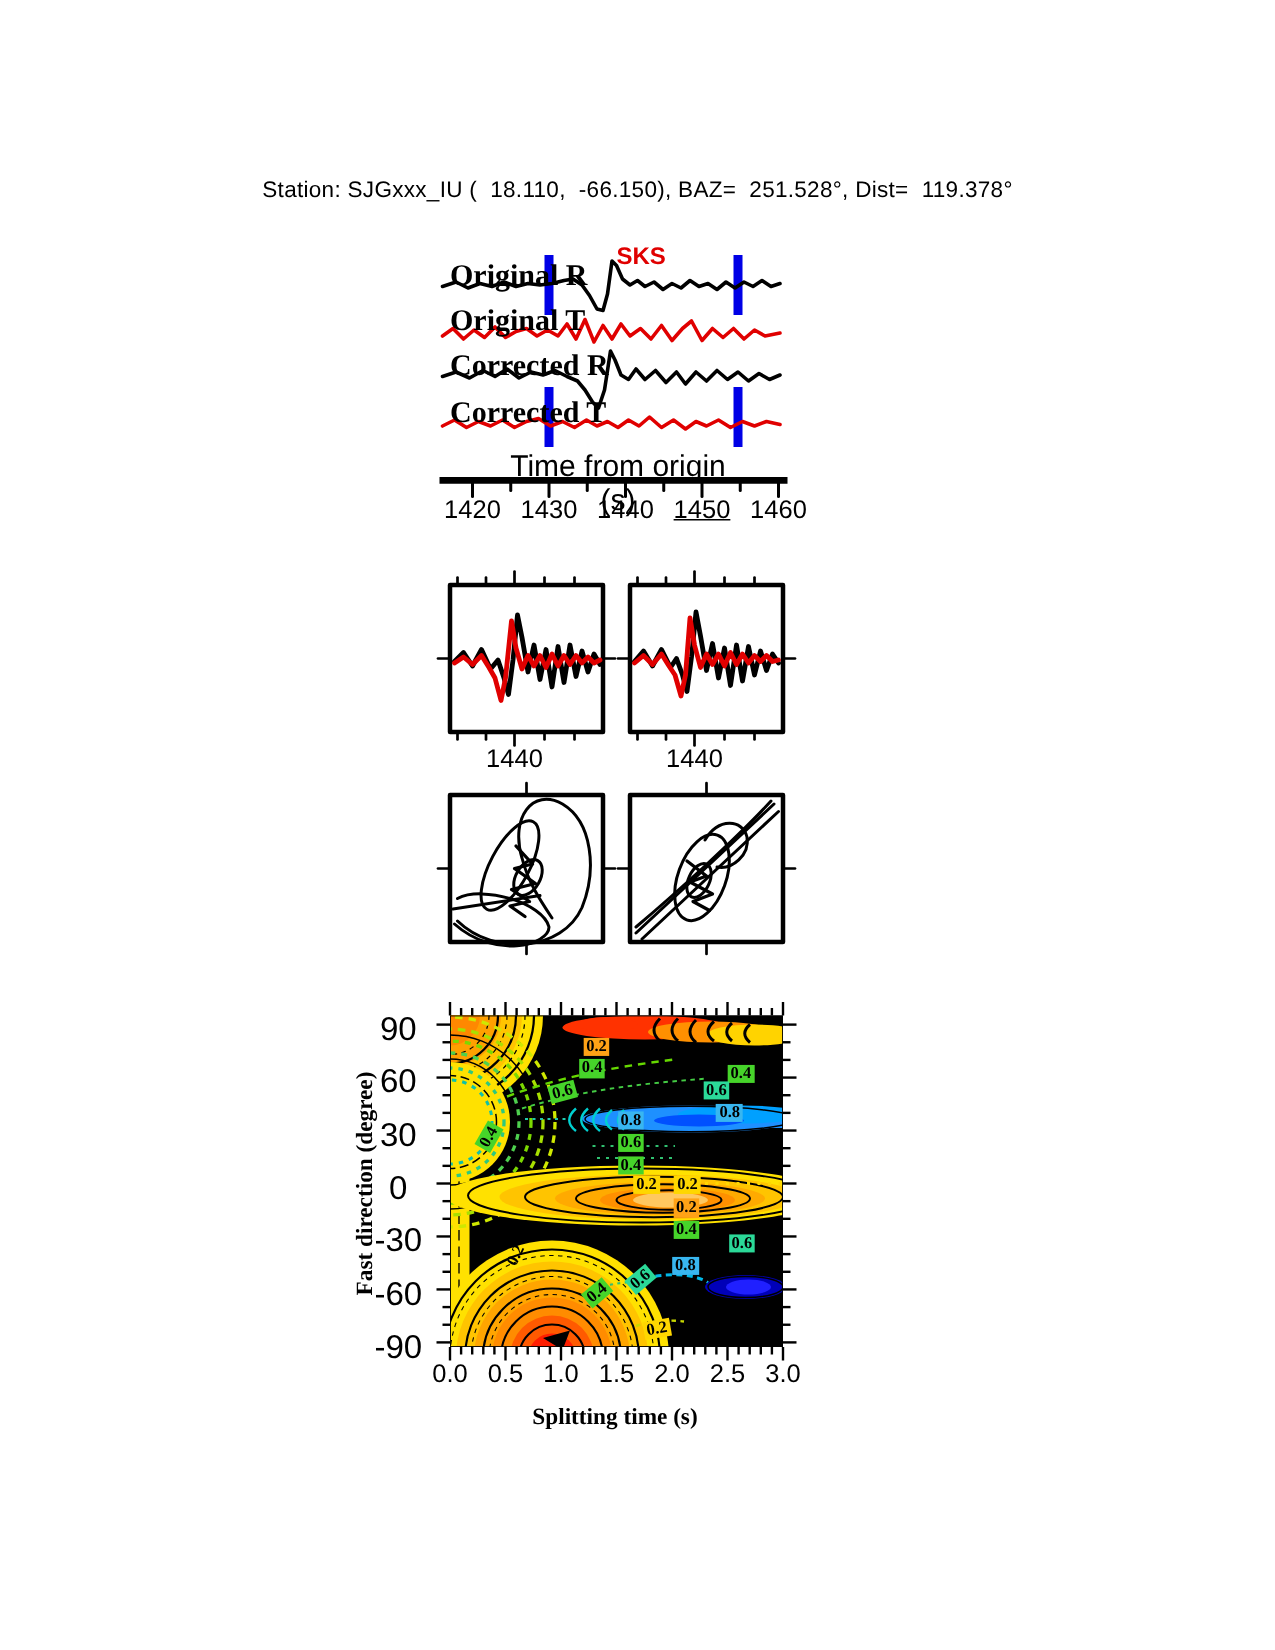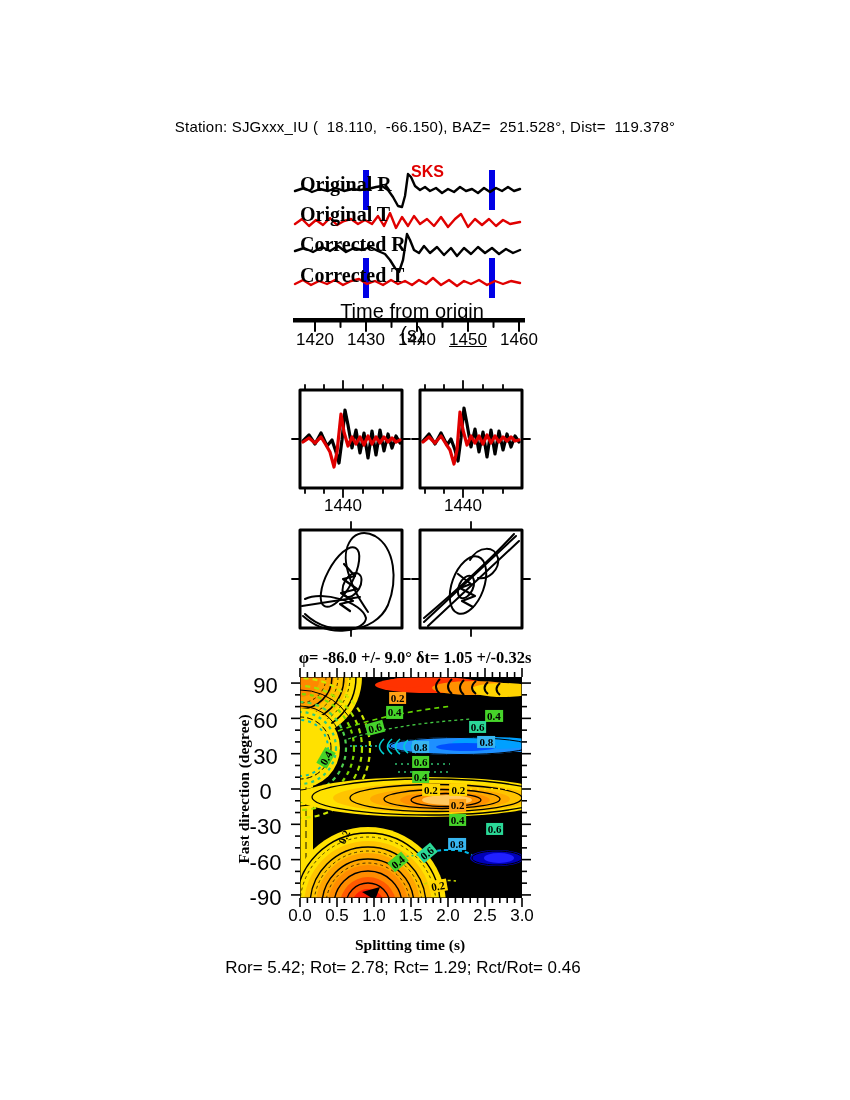--- a/index.html
+++ b/index.html
@@ -362,21 +362,20 @@
       <div class="tick-label" style="left: 290px; top: 330px; width: 50px;">1420</div>
       <div class="tick-label" style="left: 341px; top: 330px; width: 50px;">1430</div>
       <div class="tick-label" style="left: 392px; top: 330px; width: 50px;">1440</div>
       <div class="tick-label" style="left: 443px; top: 330px; width: 50px; text-decoration: underline;">1450</div>
       <div class="tick-label" style="left: 494px; top: 330px; width: 50px;">1460</div>
     </div>
 
 <div class="abs tick-label" style="left:318px;top:496px;width:50px;">1440</div>
 <div class="abs tick-label" style="left:438px;top:496px;width:50px;">1440</div>
 
-<div class="abs serifb ct-title" style="left:275px;top:648px;width:280px;text-align:center;">φ= -86.0 +/- 9.0° δt= 1.05 +/-0.32s</div>
 <div class="abs serifb" style="left:244px;top:789px;transform:translate(-50%,-50%) rotate(-90deg);font-size:15.5px;white-space:nowrap;">Fast direction (degree)</div>
 <div id="ytick-col">
       <div class="ytick-label" style="left: 243px; top: 673.07px; width: 45px;">90</div>
       <div class="ytick-label" style="left: 243px; top: 708.38px; width: 45px;">60</div>
       <div class="ytick-label" style="left: 243px; top: 743.69px; width: 45px;">30</div>
       <div class="ytick-label" style="left: 243px; top: 779px; width: 45px;">0</div>
       <div class="ytick-label" style="left: 243px; top: 814.31px; width: 45px;">-30</div>
       <div class="ytick-label" style="left: 243px; top: 849.62px; width: 45px;">-60</div>
       <div class="ytick-label" style="left: 243px; top: 884.93px; width: 45px;">-90</div>
     </div>
@@ -406,15 +405,14 @@
       <div class="ct-label" style="left: 457.62px; top: 805.478px; background: rgb(255, 162, 22); transform: translate(-50%, -50%) rotate(0deg);">0.2</div>
       <div class="ct-label" style="left: 457.62px; top: 819.602px; background: rgb(70, 212, 42); transform: translate(-50%, -50%) rotate(0deg);">0.4</div>
       <div class="ct-label" style="left: 494.62px; top: 829.018px; background: rgb(43, 217, 152); transform: translate(-50%, -50%) rotate(0deg);">0.6</div>
       <div class="ct-label" style="left: 456.88px; top: 844.319px; background: rgb(56, 182, 240); transform: translate(-50%, -50%) rotate(0deg);">0.8</div>
       <div class="ct-label" style="left: 426.54px; top: 852.558px; background: rgb(43, 217, 152); transform: translate(-50%, -50%) rotate(-40deg);">0.6</div>
       <div class="ct-label" style="left: 397.68px; top: 861.974px; background: rgb(70, 212, 42); transform: translate(-50%, -50%) rotate(-40deg);">0.4</div>
       <div class="ct-label" style="left: 344.4px; top: 837.257px; background: transparent; transform: translate(-50%, -50%) rotate(-65deg);">0.2</div>
       <div class="ct-label" style="left: 437.64px; top: 885.514px; background: rgb(255, 215, 0); transform: translate(-50%, -50%) rotate(-10deg);">0.2</div>
     </div>
 
-<div class="abs sans" style="left:0px;top:958px;width:806px;text-align:center;font-size:17px;">Ror= 5.42; Rot= 2.78; Rct= 1.29; Rct/Rot= 0.46</div>
 
 </div>
 
 </body></html>

